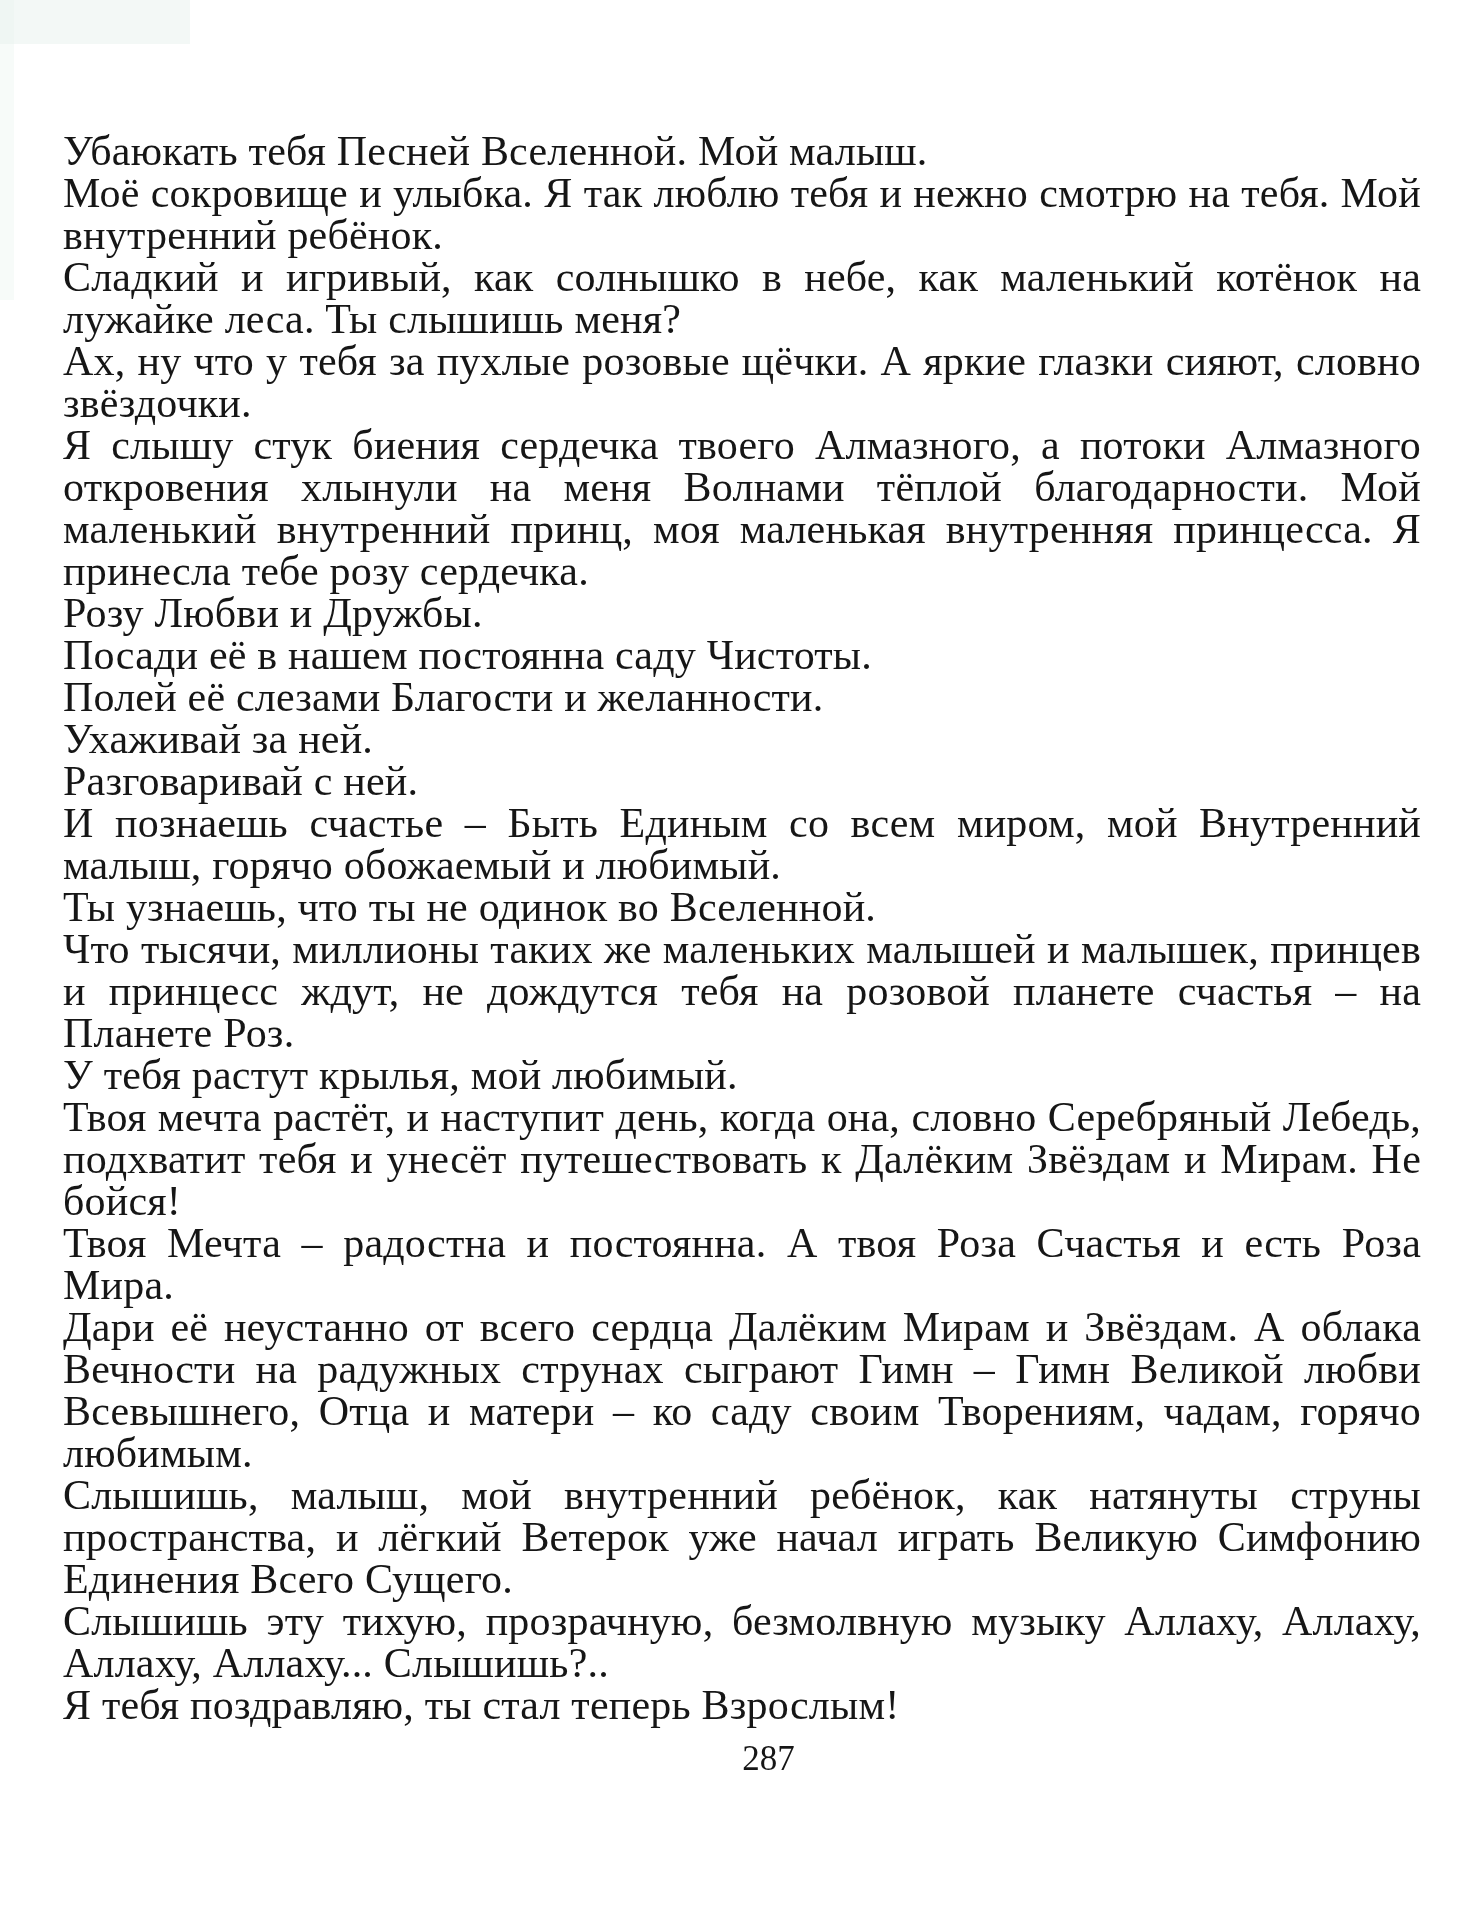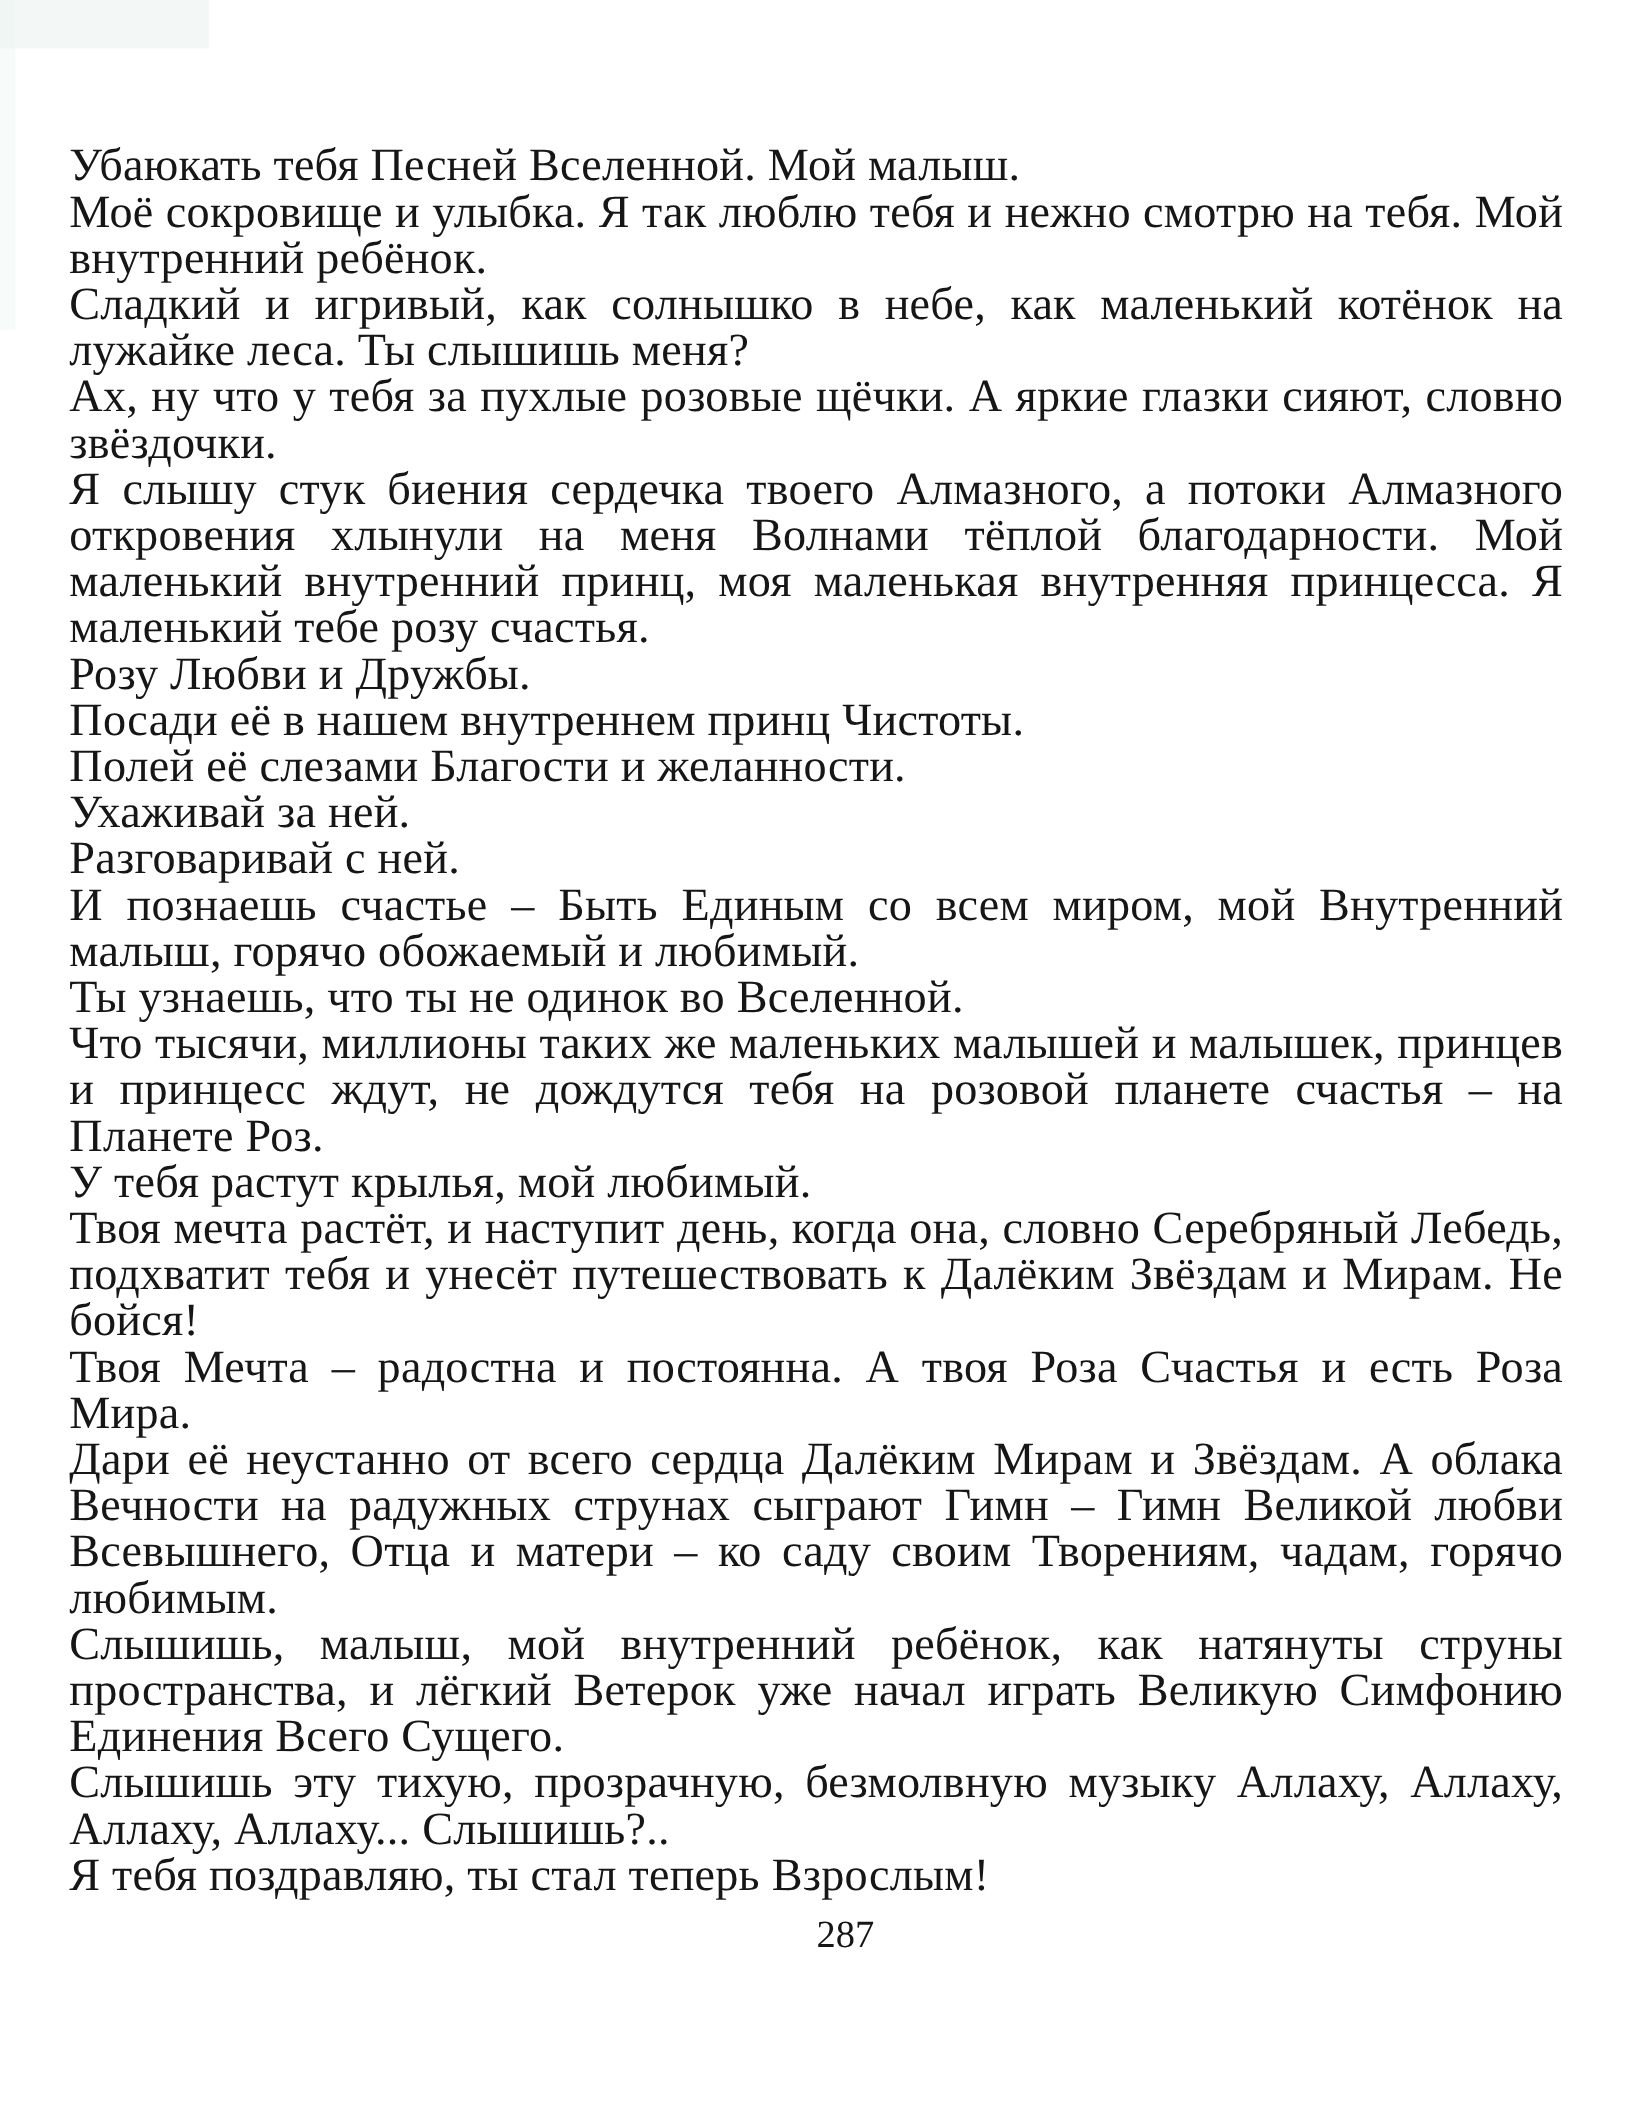--- a/index.html
+++ b/index.html
@@ -67,23 +67,23 @@
 <body style="--paper: #ffffff; --ink: #161616; --scan-tint: #e9f3ee;">
 
 <div class="scan-tint-corner"></div>
 <div class="scan-tint-edge"></div>
 
 <div class="text-block">
     <p class="para">Убаюкать тебя Песней Вселенной. Мой малыш.</p>
     <p class="para">Моё сокровище и улыбка. Я так люблю тебя и нежно смотрю на тебя. Мой внутренний ребёнок.</p>
     <p class="para">Сладкий и игривый, как солнышко в небе, как маленький котёнок на лужайке леса. Ты слышишь меня?</p>
     <p class="para">Ах, ну что у тебя за пухлые розовые щёчки. А яркие глазки сияют, словно звёздочки.</p>
-    <p class="para">Я слышу стук биения сердечка твоего Алмазного, а потоки Алмазного откровения хлынули на меня Волнами тёплой благодарности. Мой маленький внутренний принц, моя маленькая внутренняя принцесса. Я маленький тебе розу счастья.</p>
+    <p class="para">Я слышу стук биения сердечка твоего Алмазного, а потоки Алмазного откровения хлынули на меня Волнами тёплой благодарности. Мой маленький внутренний принц, моя маленькая внутренняя принцесса. Я принесла тебе розу сердечка.</p>
     <p class="para">Розу Любви и Дружбы.</p>
-    <p class="para">Посади её в нашем внутреннем принц Чистоты.</p>
+    <p class="para">Посади её в нашем постоянна саду Чистоты.</p>
     <p class="para">Полей её слезами Благости и желанности.</p>
     <p class="para">Ухаживай за ней.</p>
     <p class="para">Разговаривай с ней.</p>
     <p class="para">И познаешь счастье – Быть Единым со всем миром, мой Внутренний малыш, горячо обожаемый и любимый.</p>
     <p class="para">Ты узнаешь, что ты не одинок во Вселенной.</p>
     <p class="para">Что тысячи, миллионы таких же маленьких малышей и малышек, принцев и принцесс ждут, не дождутся тебя на розовой планете счастья – на Планете Роз.</p>
     <p class="para">У тебя растут крылья, мой любимый.</p>
     <p class="para">Твоя мечта растёт, и наступит день, когда она, словно Серебряный Лебедь, подхватит тебя и унесёт путешествовать к Далёким Звёздам и Мирам. Не бойся!</p>
     <p class="para">Твоя Мечта – радостна и постоянна. А твоя Роза Счастья и есть Роза Мира.</p>
     <p class="para">Дари её неустанно от всего сердца Далёким Мирам и Звёздам. А облака Вечности на радужных струнах сыграют Гимн – Гимн Великой любви Всевышнего, Отца и матери – ко саду своим Творениям, чадам, горячо любимым.</p>

